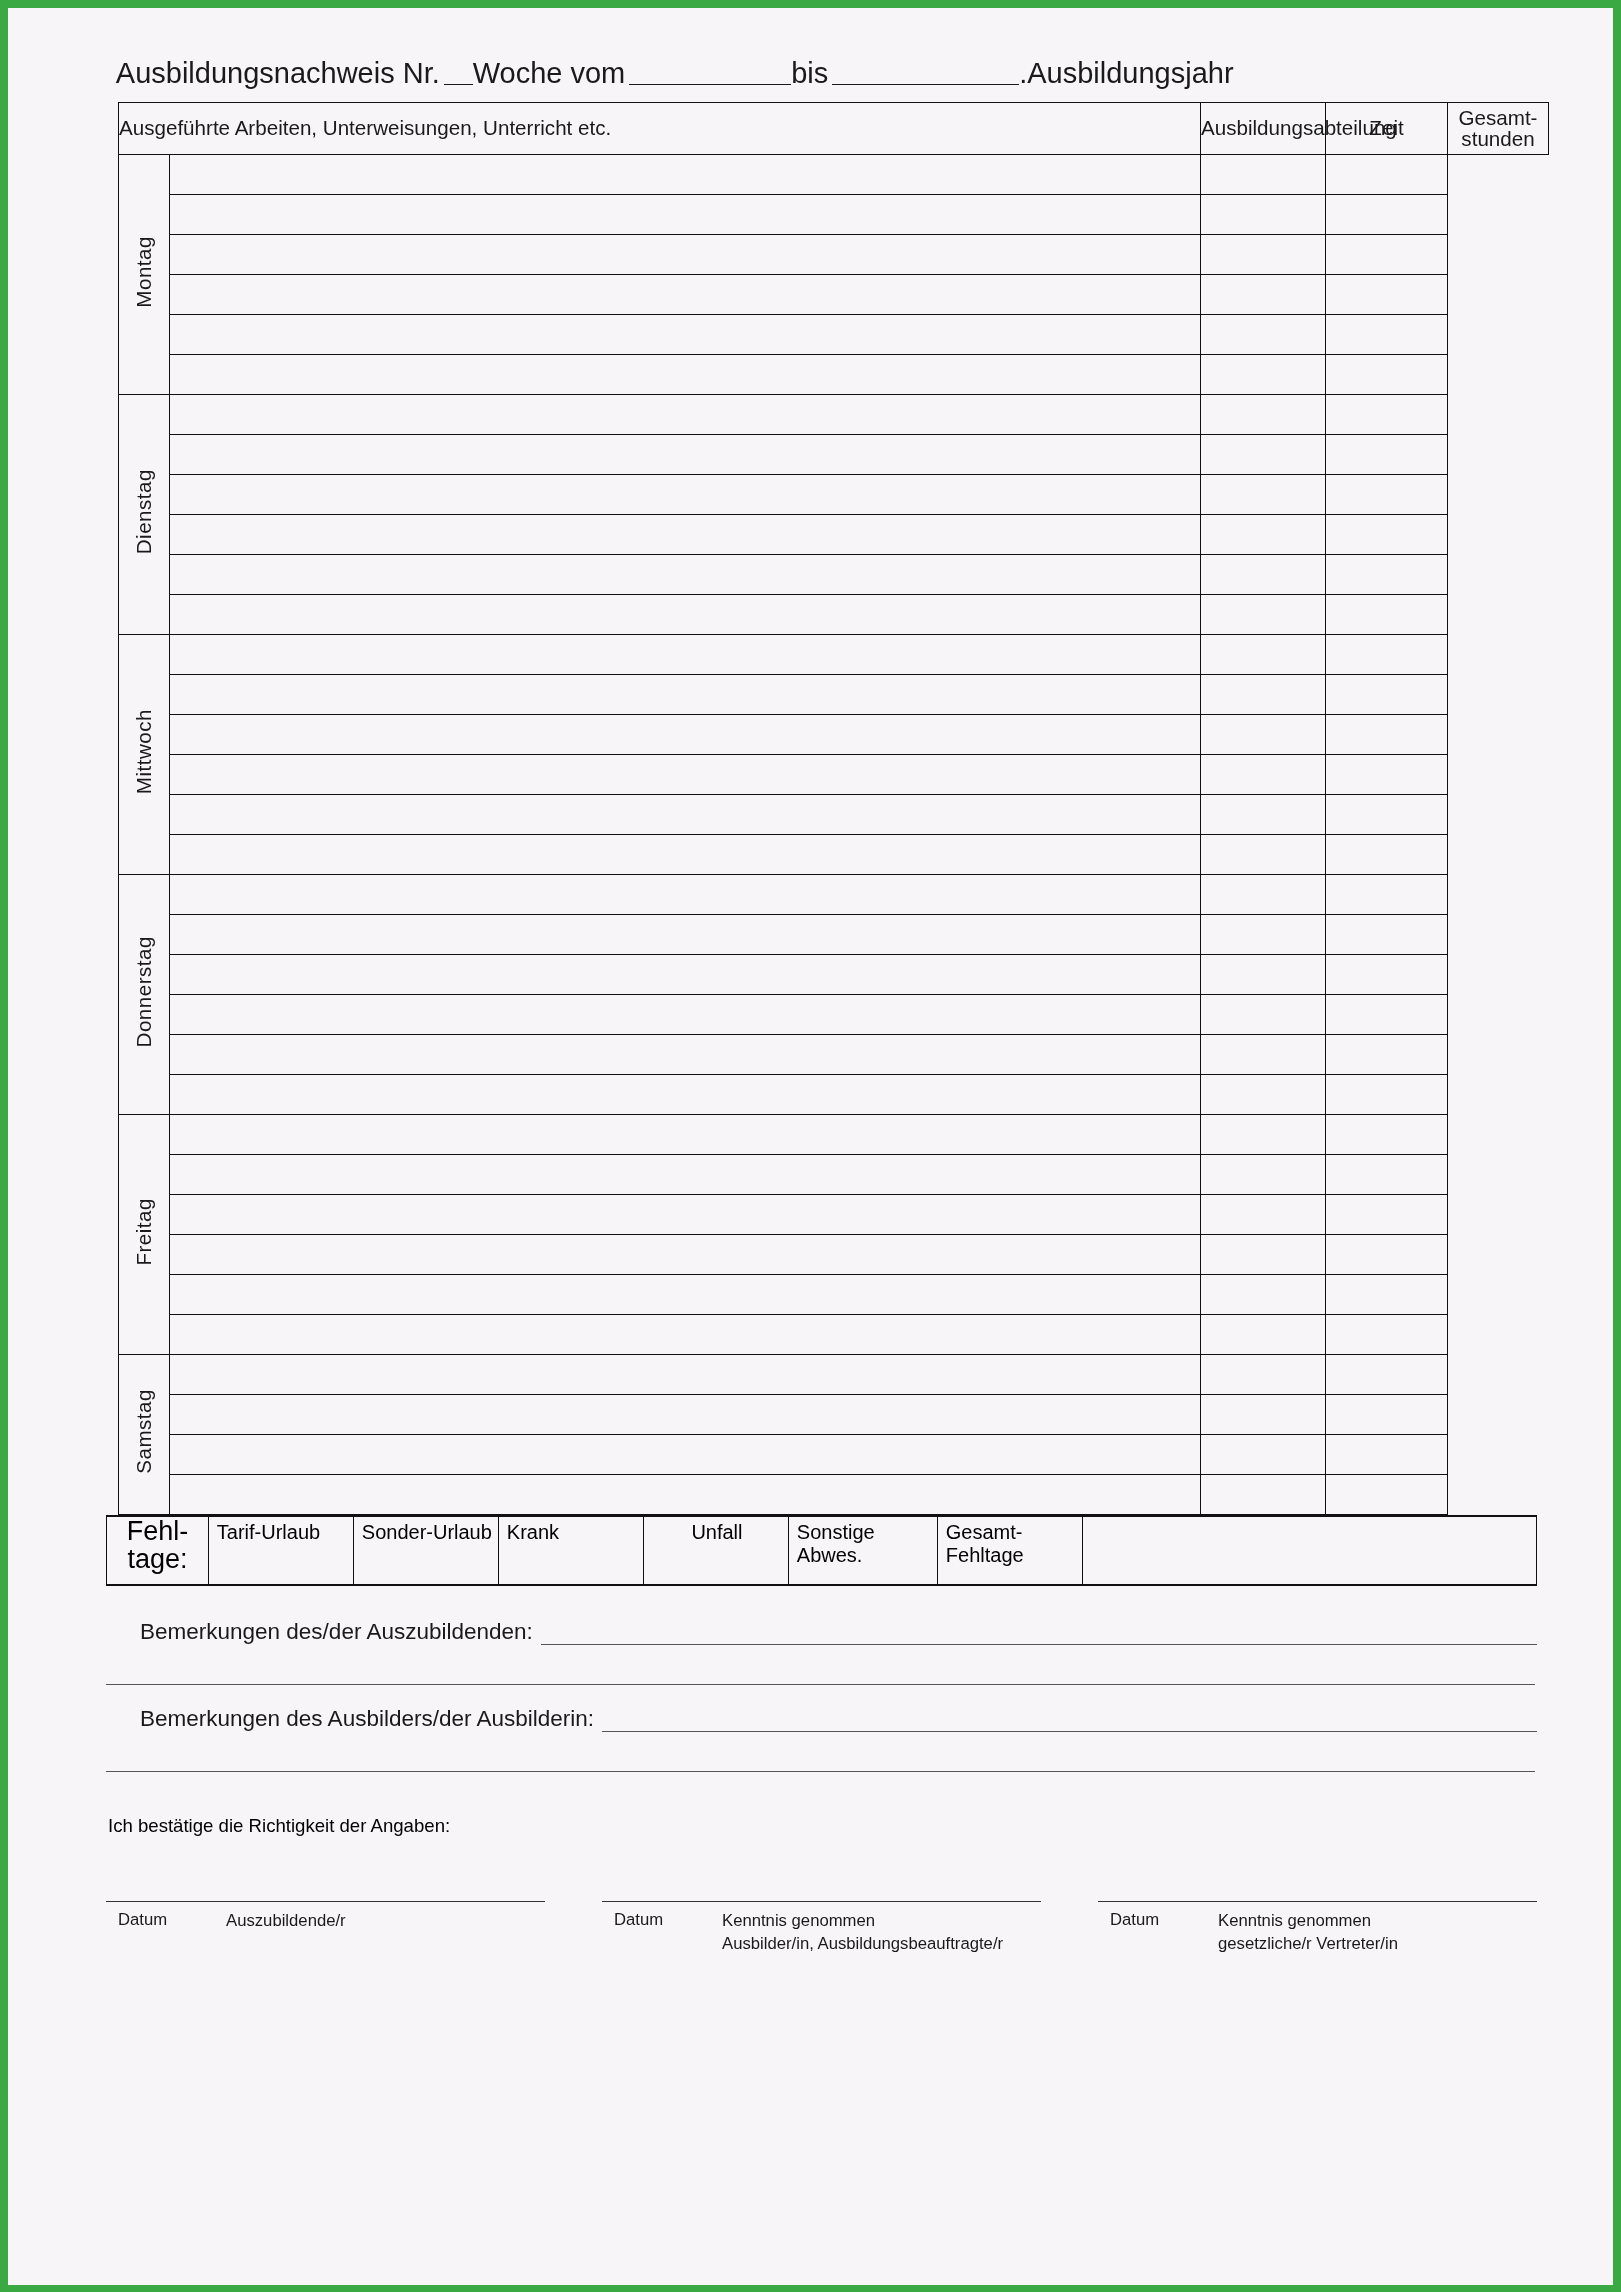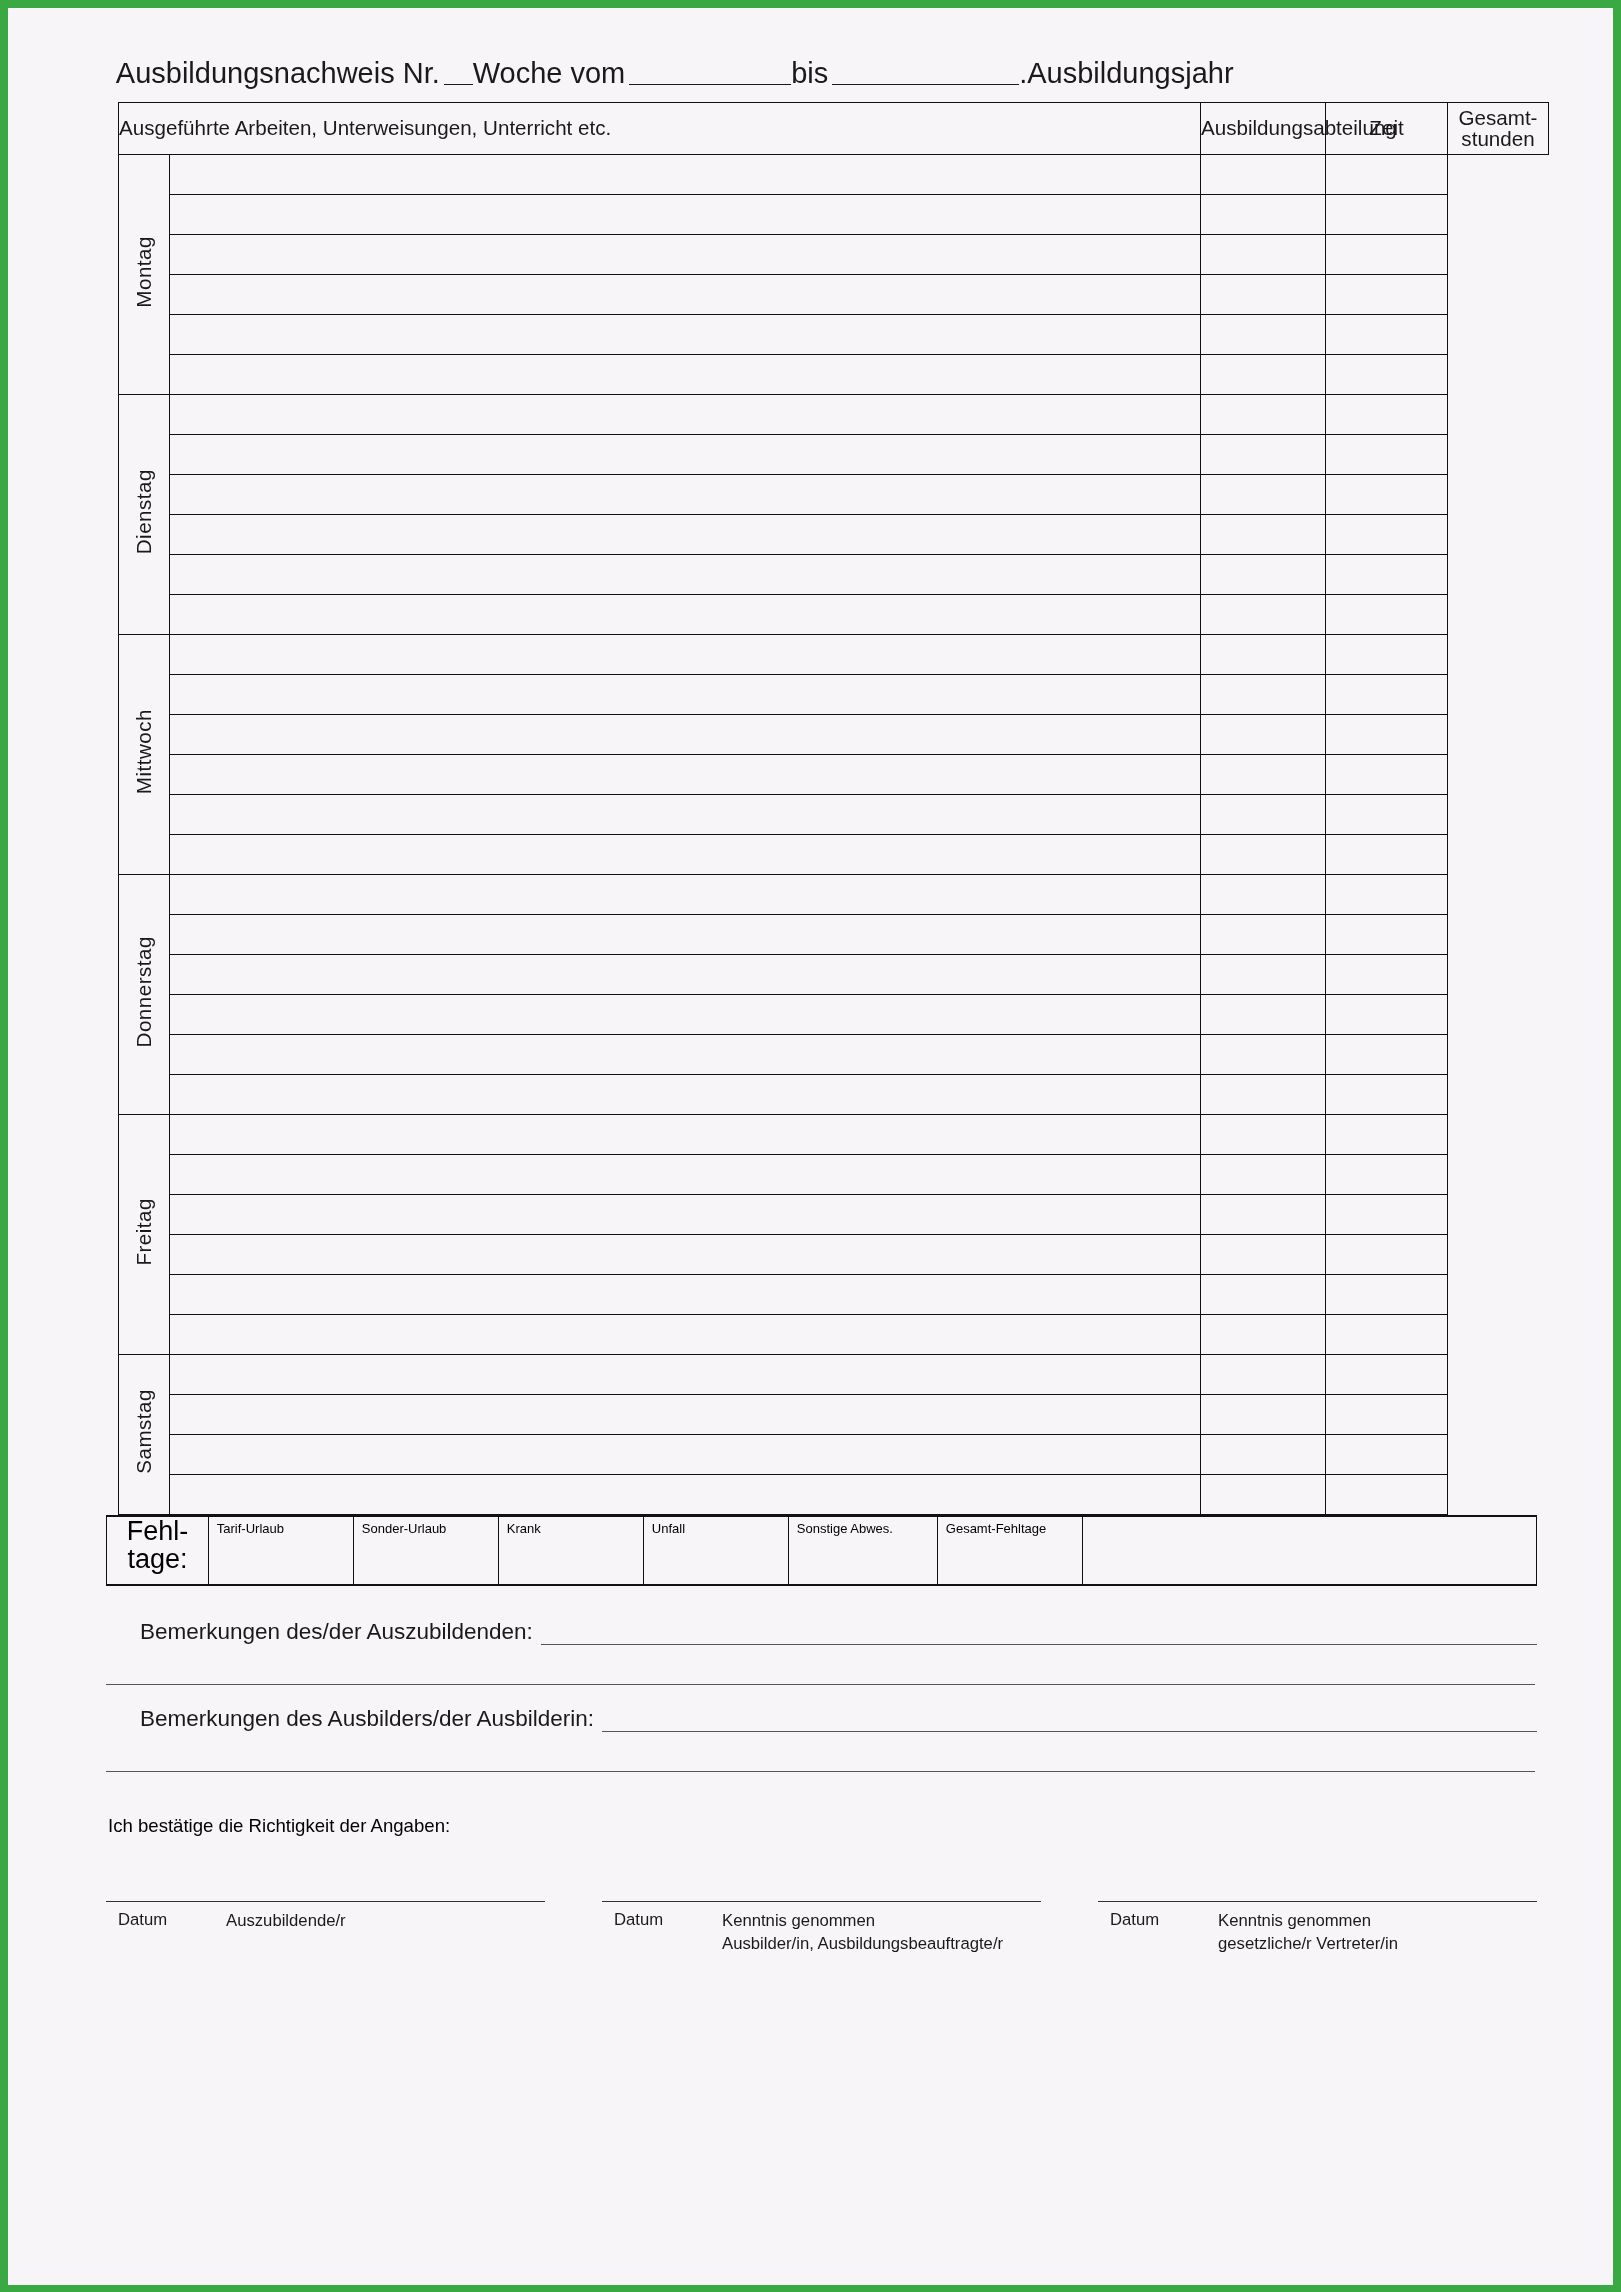--- a/index.html
+++ b/index.html
@@ -101,38 +101,38 @@
     border-right: 1px solid #111;
     border-bottom: 2px solid #111;
     border-top: 2px solid #111;
     box-sizing: border-box;
     display: flex;
     height: 71px;
   }
   .fehl-cell {
     border-right: 1px solid #111;
     box-sizing: border-box;
-    font-size: 13px;
+    font-size: 20px;
     padding: 3.9px 5.9px 0 7.8px;
     position: relative;
   }
   .fehl-label {
     width: 102px;
     display: flex;
     align-items: flex-start;
     justify-content: center;
     font-size: 27px;
     line-height: 1.05;
     text-align: center;
     padding: 0;
   }
   .fc1 { width: 145px; }
   .fc2 { width: 145px; }
   .fc3 { width: 145px; }
-  .fc4 { width: 145px; }
+  .fc4 { width: 145px; text-align: center; }
   .fc5 { width: 149px; }
   .fc6 { width: 145px; }
   .fc-wochen {
     width: 329px;
     display: flex;
     align-items: center;
     padding-left: 23.5px;
     font-size: 22.5px;
   }
   .fc-last {

